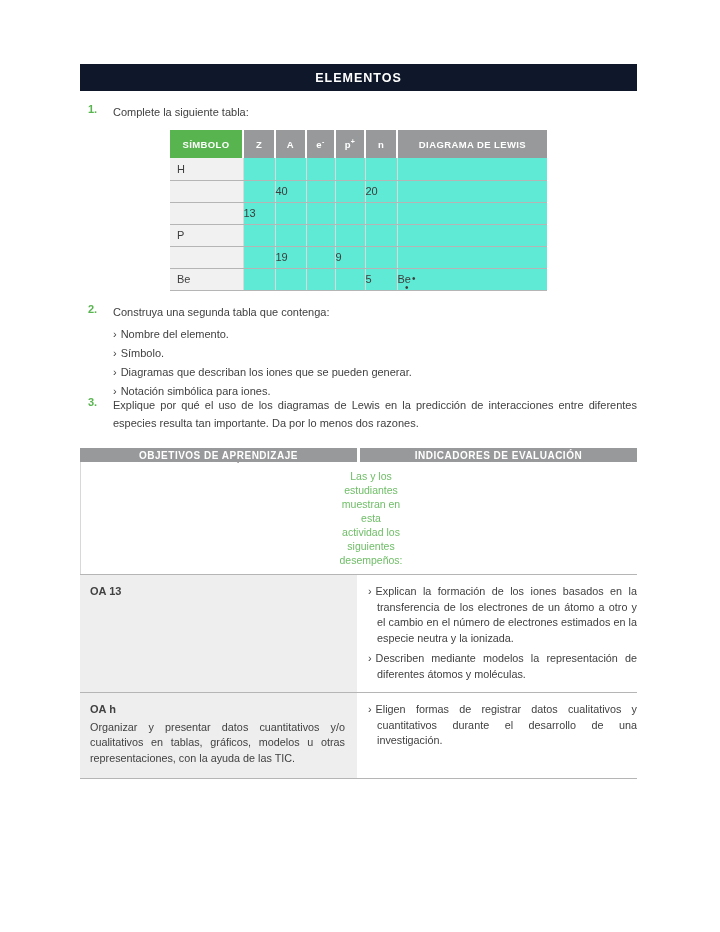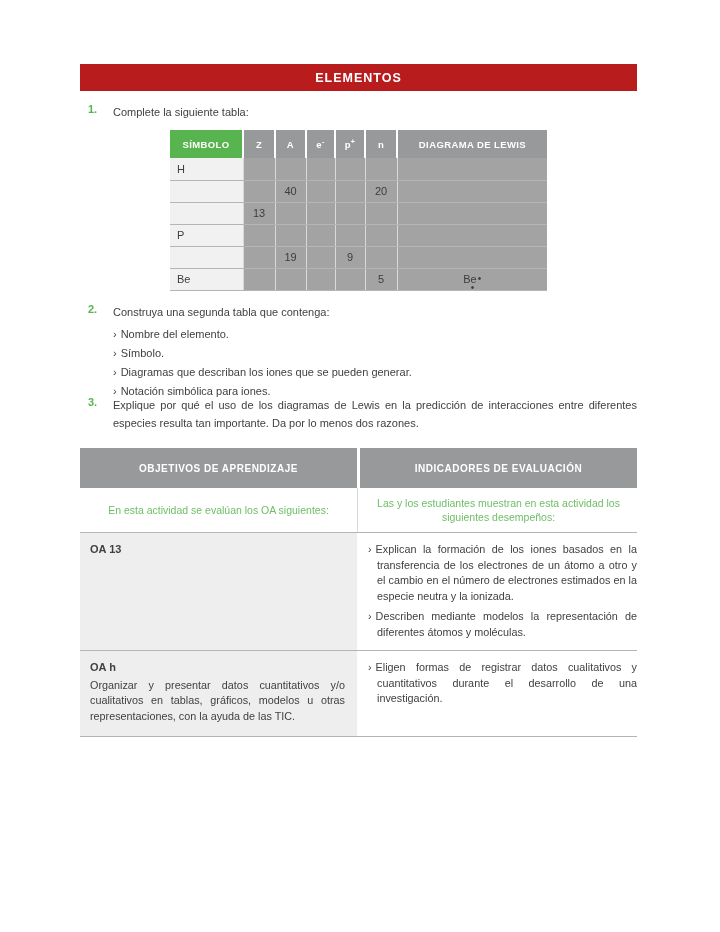--- a/index.html
+++ b/index.html
@@ -8,21 +8,21 @@
     width:720px; height:932px;
     font-family:"Liberation Sans","DejaVu Sans",sans-serif;
     color:#414141;
     position:relative;
   }
   .page { position:relative; width:720px; height:932px; overflow:hidden; }
 
   
   .banner {
     position:absolute; left:80px; top:64px; width:557px; height:27px;
-    background:#b91c1c; color:#ffffff;
+    background:#0f172a; color:#ffffff;
     display:flex; align-items:center; justify-content:center;
     font-weight:bold; font-size:12.5px; letter-spacing:1px;
   }
 
   
   .q { position:absolute; left:88px; display:flex; }
   .qnum { color:#58b44f; font-weight:bold; font-size:11px; width:25px; flex:0 0 25px; }
   .qtext { font-size:11px; line-height:18px; }
   .q1 { top:103px; }
   .q2 { top:303px; }
@@ -40,37 +40,37 @@
   }
   .elements-table th {
     height:28px; color:#ffffff; font-size:9.5px; font-weight:bold;
     letter-spacing:0.4px; text-align:center; vertical-align:middle;
     background:#98999b; border-right:2px solid #ffffff;
   }
   .elements-table th:last-child { border-right:none;margin-left:44px; }
   .elements-table th.green { background:#58b44f; }
   .elements-table th sup { font-size:7px; }
   .elements-table td {
-    height:22px; font-size:11px; text-align:center; vertical-align:middle;
+    height:22px; font-size:11px; vertical-align:middle;
     border-bottom:1px solid #b5b5b5; border-right:1px solid #d9d9d9;
-    background:#a3a3a3; color:#3d3d3d;
+    background:#5eead4; color:#3d3d3d;
   }
   .elements-table td:last-child { border-right:none; }
   .elements-table td.sym {
     background:#f1f1f1; text-align:left; padding-left:7px;
   }
   .lewis { position:relative; display:inline-block; line-height:11px; }
   .lewis .dot-r { font-size:10px; margin-left:1px; vertical-align:1px; }
   .lewis .dot-b { position:absolute; left:42%; top:9px; font-size:10px; }
 
   
   .eval-table { position:absolute; left:80px; top:448px; width:557px; }
   .grid3 { display:grid; grid-template-columns:277px 3px 277px; }
   .eval-head .hd {
-    background:#98999b; color:#ffffff; height:40px;
+    background:#98999b; color:#ffffff; height:14px;
     display:flex; align-items:center; justify-content:center;
     font-weight:bold; font-size:10px; letter-spacing:0.5px;
   }
   .eval-sub { border-bottom:1px solid #b5b5b5; }
   .eval-sub .sub {
     color:#6fbe67; font-size:10.5px; line-height:14px;
     display:flex; align-items:center; justify-content:center;
     text-align:center; padding:7px 14px; min-height:44px;
   }
   .eval-sub .gap { border-left:1px solid #d8d8d8; }
@@ -206,21 +206,20 @@
 
   <div class="eval-table">
 
     <div class="eval-head grid3">
       <div class="hd">OBJETIVOS DE APRENDIZAJE</div>
       <div></div>
       <div class="hd">INDICADORES DE EVALUACIÓN</div>
     </div>
 
     <div class="eval-sub grid3">
-      <div class="sub">En esta actividad se evalúan los OA siguientes:</div>
       <div class="gap"></div>
       <div class="sub">Las y los estudiantes muestran en esta actividad los siguientes desempeños:</div>
     </div>
 
     <div class="eval-row grid3">
       <div class="oa-cell">
         <div class="oa-title">OA 13</div>
       </div>
       <div></div>
       <div class="ind-cell">

